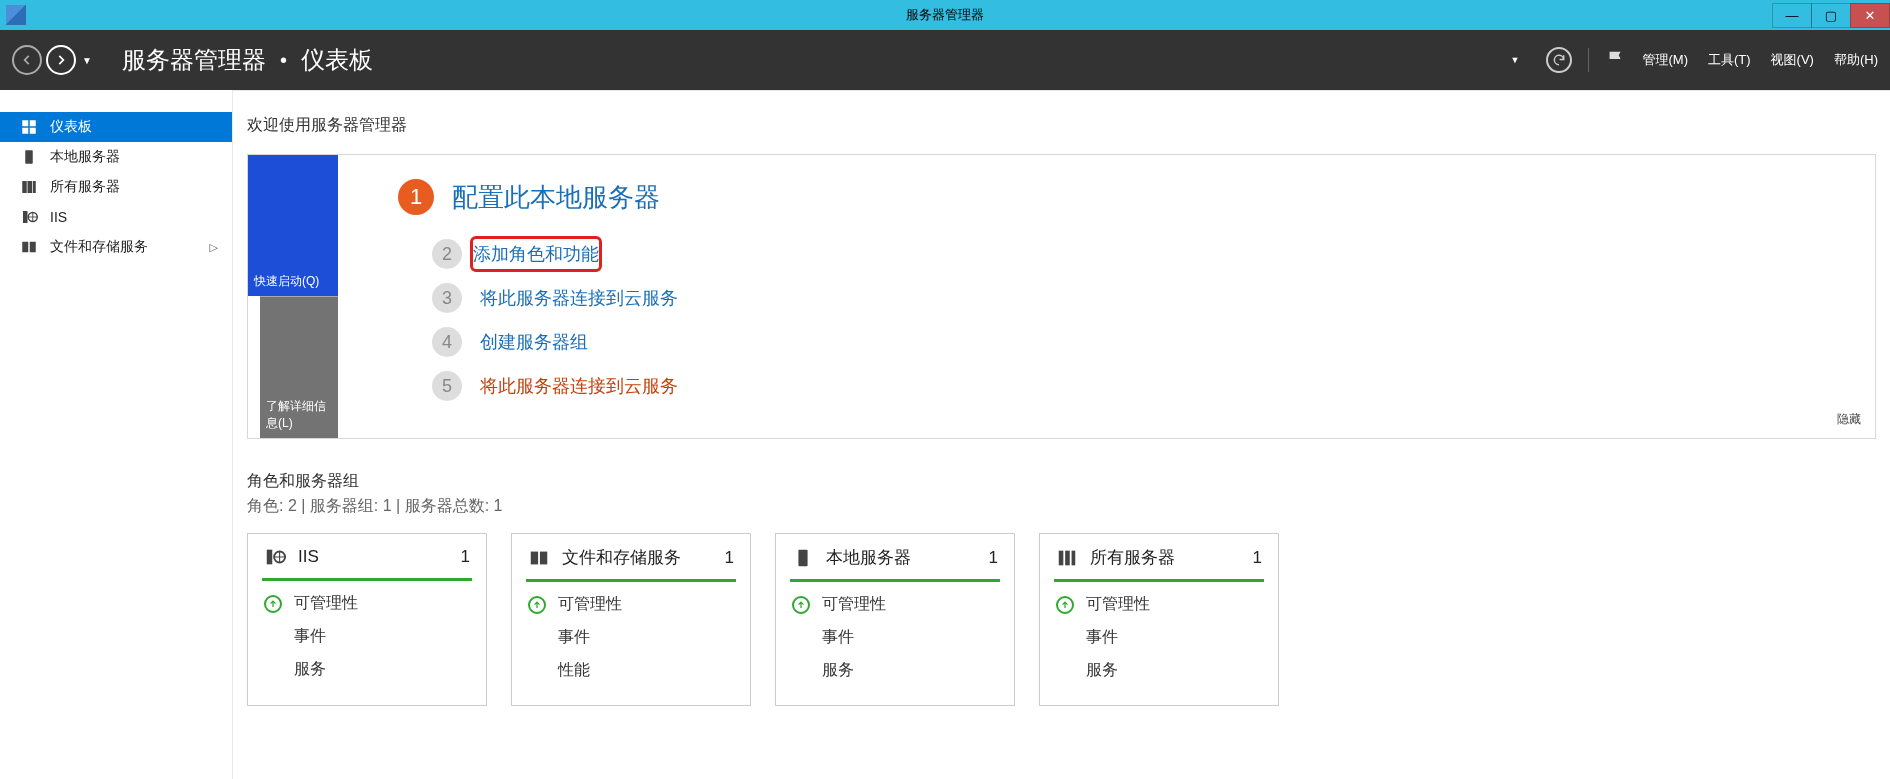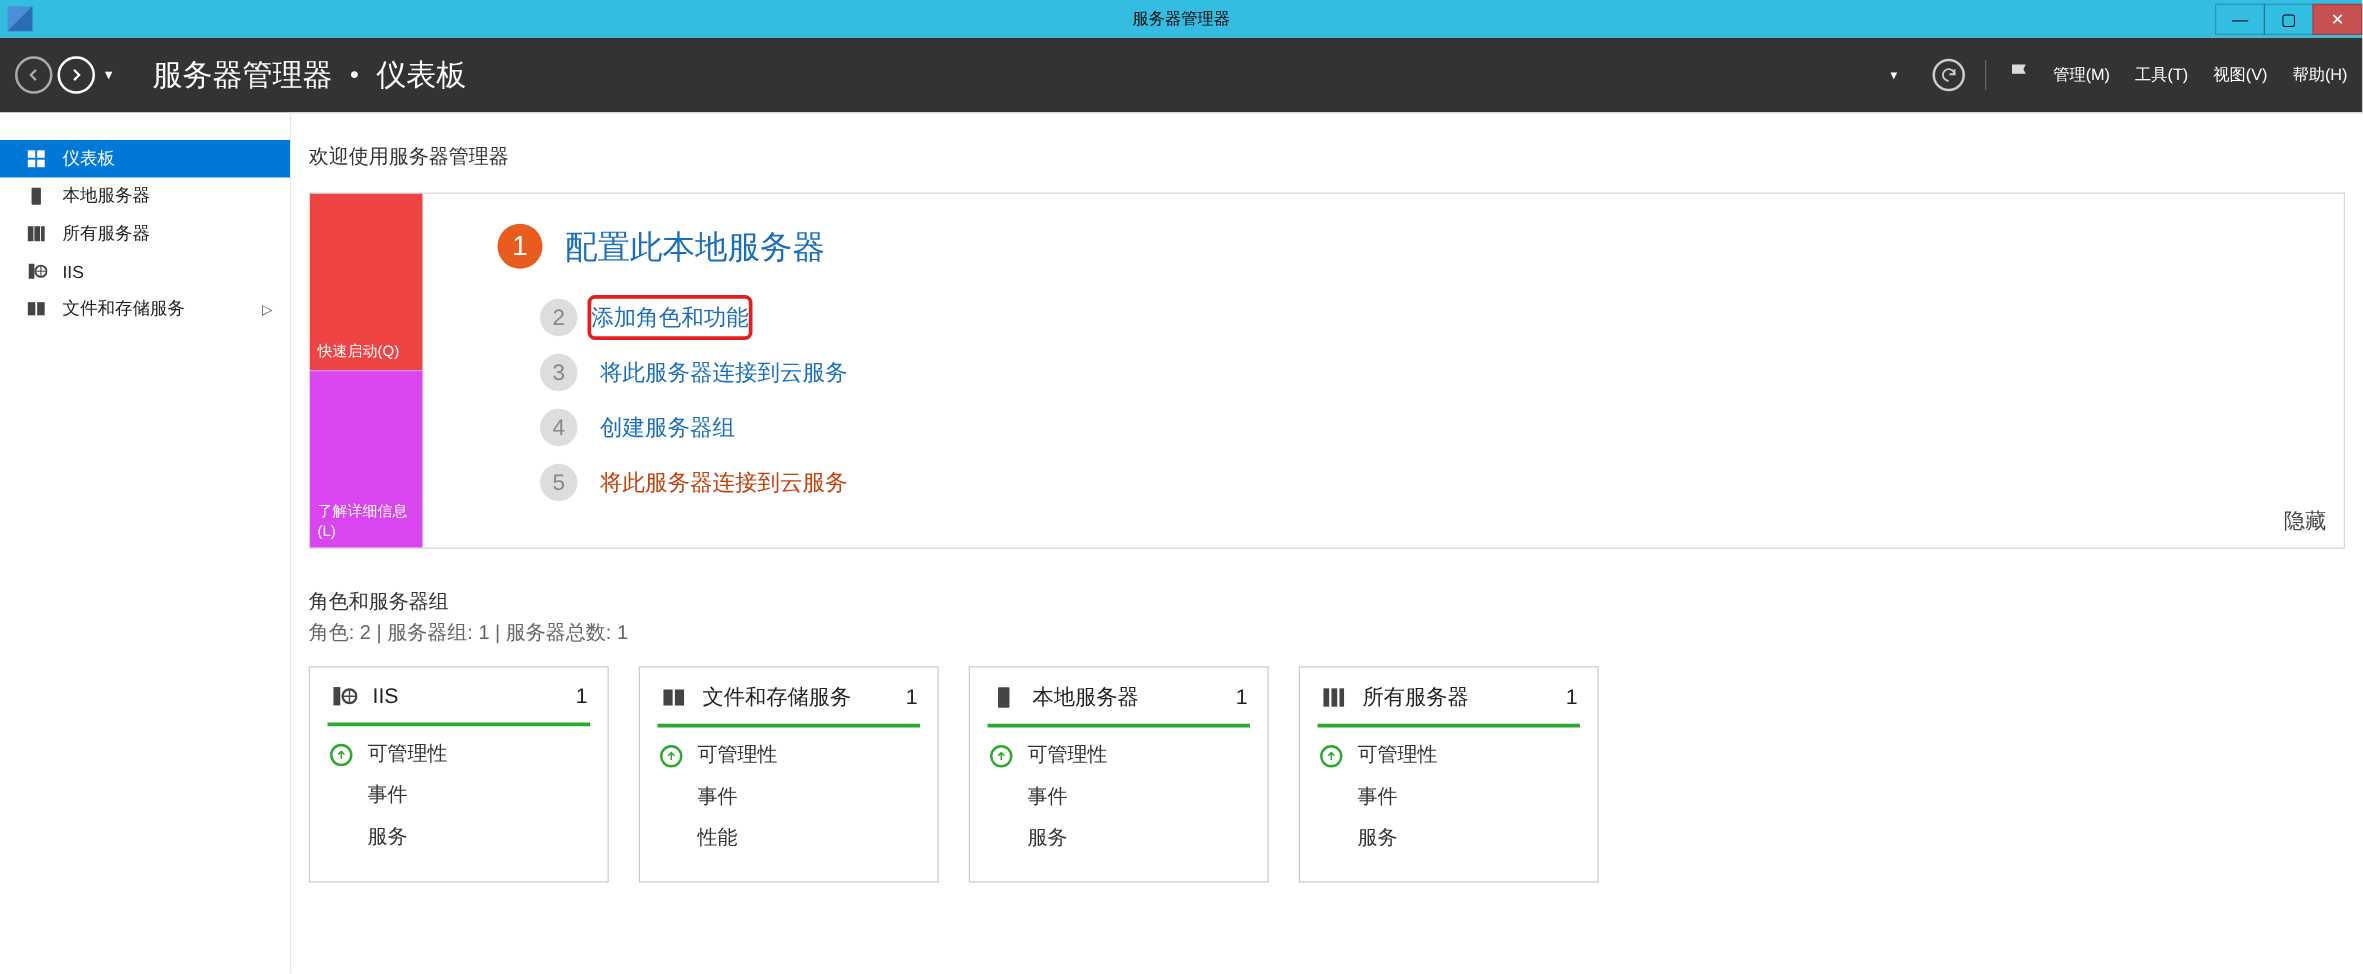--- a/index.html
+++ b/index.html
@@ -37,33 +37,33 @@
   .sb-icon svg{width:18px;height:18px;}
   .sb-expand { position:absolute; right:14px; font-size:11px; color:#555;}
 
   .main { flex: 1; background: #fff; padding: 24px 14px 0 14px; overflow:hidden; border-left:1px solid #e8e8e8; border-top:1px solid #e8e8e8;}
   .welcome-title { font-size: 16px; color: #333; margin-bottom: 18px; }
 
   
   .welcome-box { border: 1px solid #d8d8d8; display: flex; position:relative; height:285px; }
   .welcome-tabs { width: 90px; display: flex; flex-direction: column; }
   .wt { flex:1; display:flex; align-items:flex-end; padding:6px; font-size:12px; color:#fff; }
-  .wt1 { background:#ef4444; }
+  .wt1 { background:#1d4ed8; }
   .wt2 { background:#f0a033; }
-  .wt3 { background:#d946ef; border-top:1px solid rgba(255,255,255,.4);}
+  .wt3 { background:#737373; border-top:1px solid rgba(255,255,255,.4);margin-left:12px;}
   .welcome-content { flex:1; padding: 24px 60px; position:relative;}
   .step-row { display:flex; align-items:center; gap:18px; margin-bottom:14px; }
   .step-row.big { margin-bottom:24px; }
   .step-num { width:30px; height:30px; border-radius:50%; background:#ddd; color:#888; display:flex; align-items:center; justify-content:center; font-size:18px;}
   .step-row.big .step-num { width:36px; height:36px; background:#e85c1f; color:#fff; font-size:22px;}
   .step-text { color:#1a6fb8; font-size:18px; }
   .step-row.big .step-text { font-size:26px; }
   .highlight { border:3px solid #e02020; border-radius:6px; padding:3px 0; margin:-3px -10px; display:inline-block;}
   .step-row.dim .step-text { color:#c2410c; }
-  .hide-link { position:absolute; right:14px; bottom:10px; font-size:17px; color:#444;margin-left:48px; }
+  .hide-link { position:absolute; right:14px; bottom:10px; font-size:12px; color:#444;margin-left:48px; }
   .steps-indent { margin-left:34px; }
 
   
   .roles-header { margin-top:32px; }
   .roles-title { font-size:16px; color:#333; }
   .roles-sub { font-size:16px; color:#666; margin-top:4px; }
   .tiles { display:flex; gap:24px; margin-top:16px; }
   .tile { width:240px; border:1px solid #ccc; padding:12px 16px; }
   .tile-head { display:flex; align-items:center; gap:12px; font-size:17px; color:#222; }
   .tile-head .count { margin-left:auto; }

